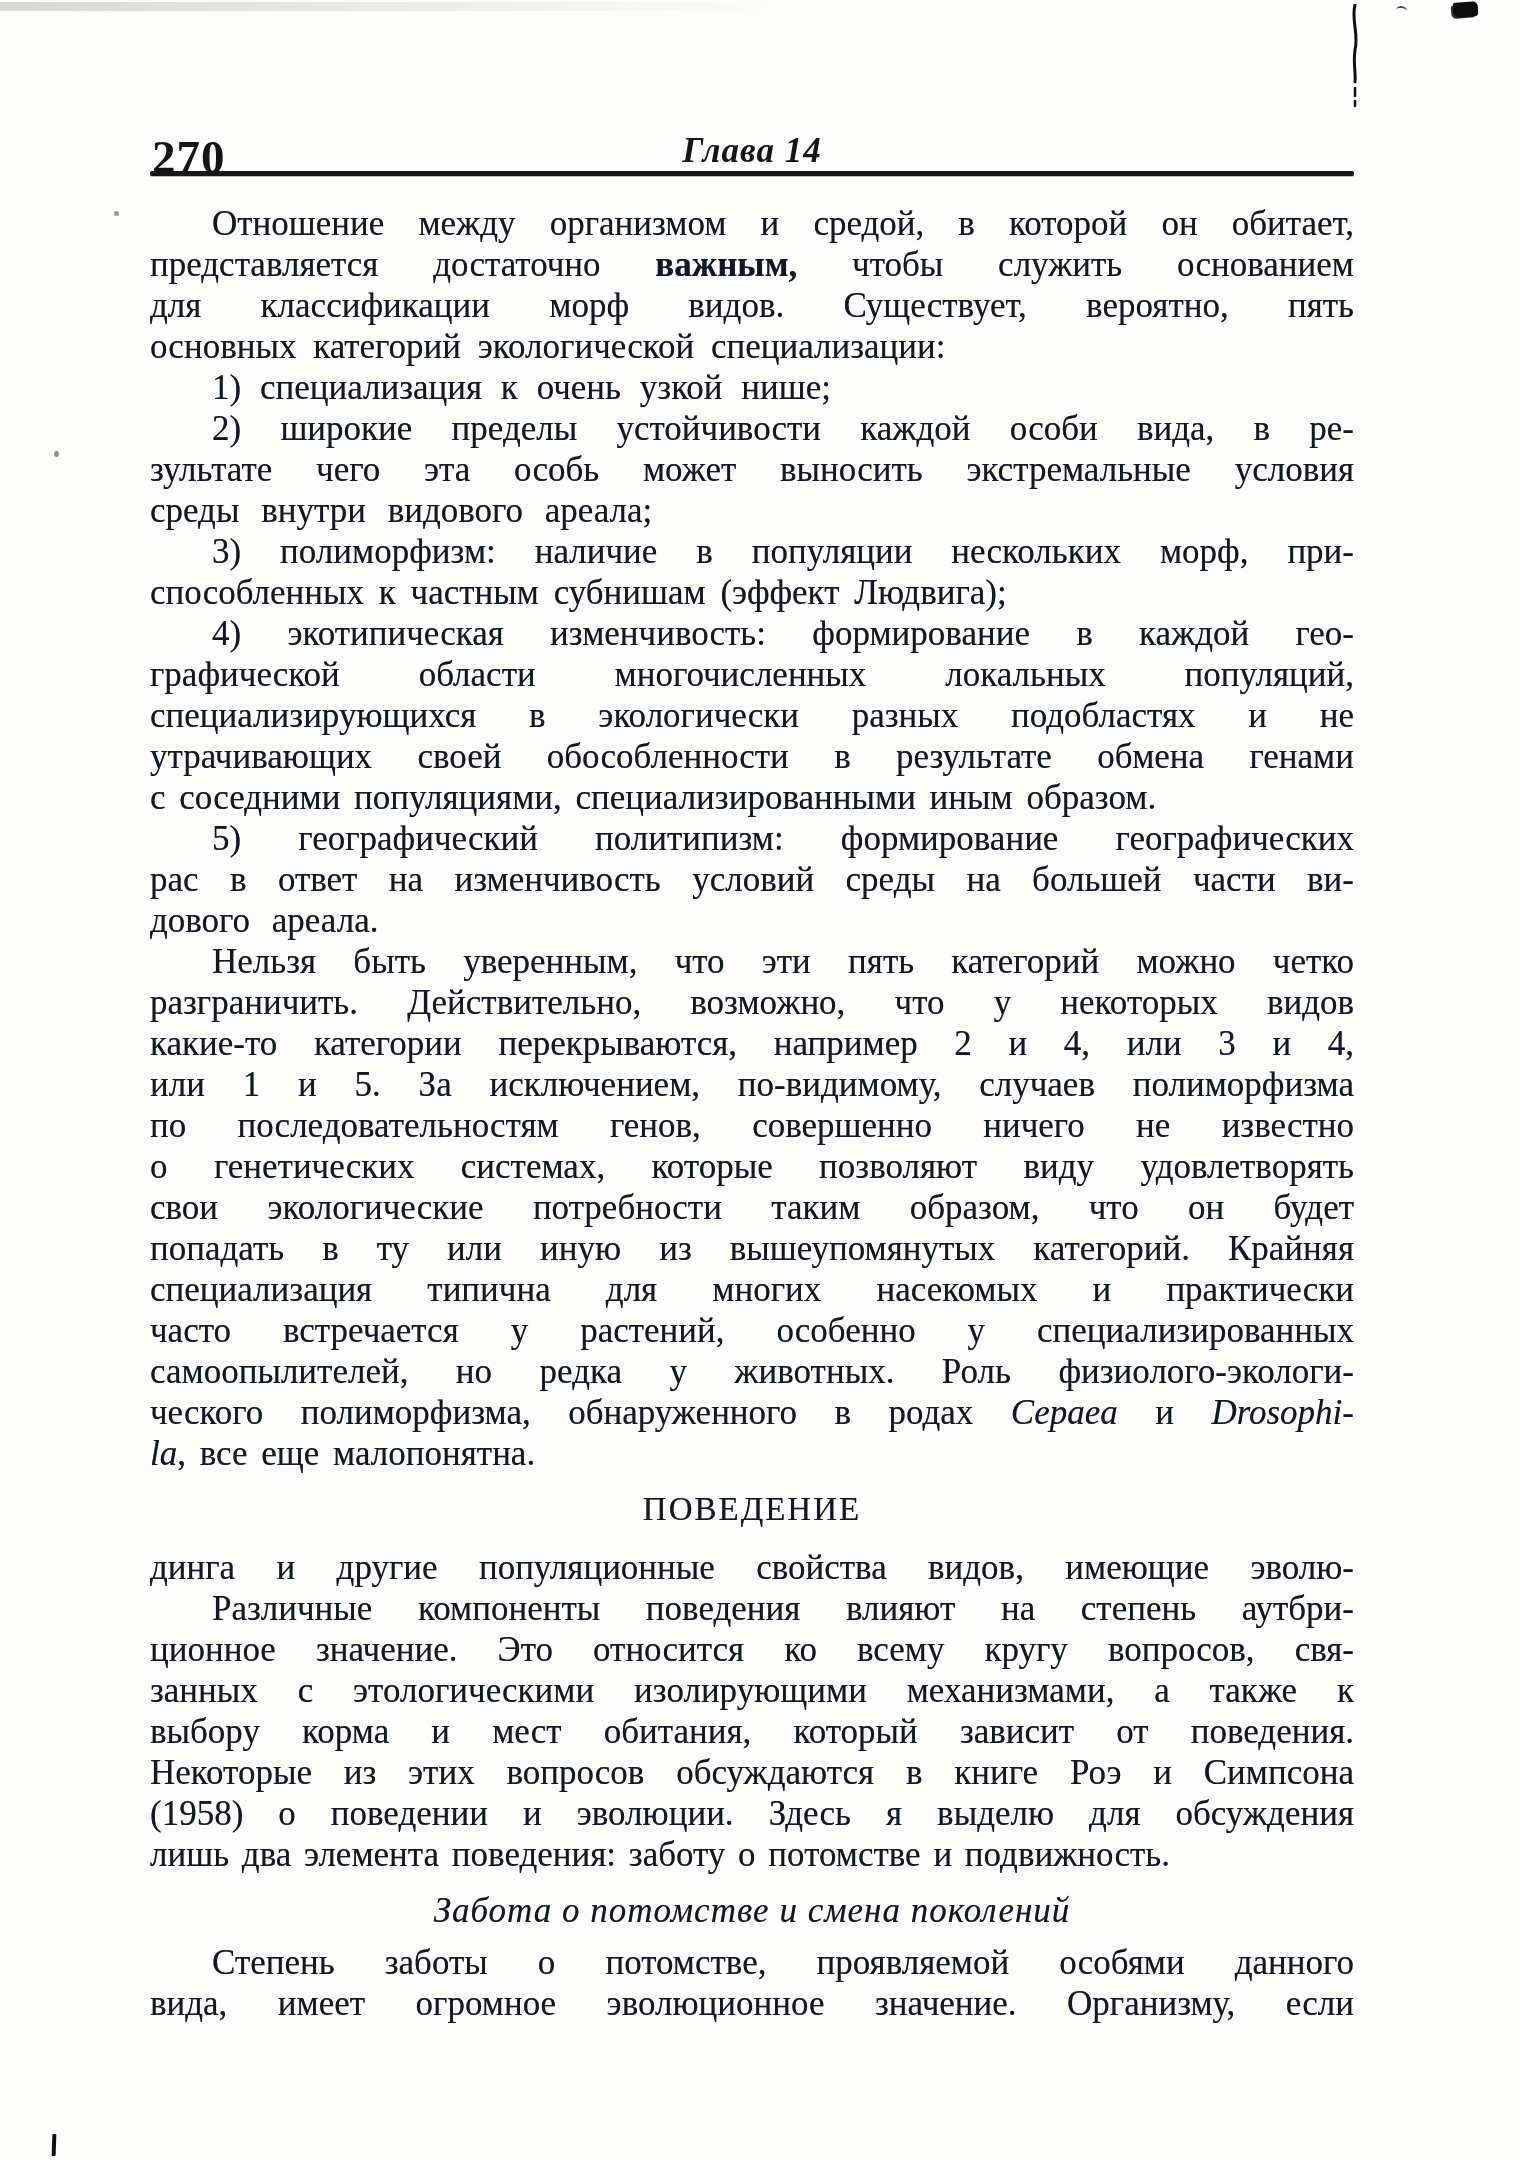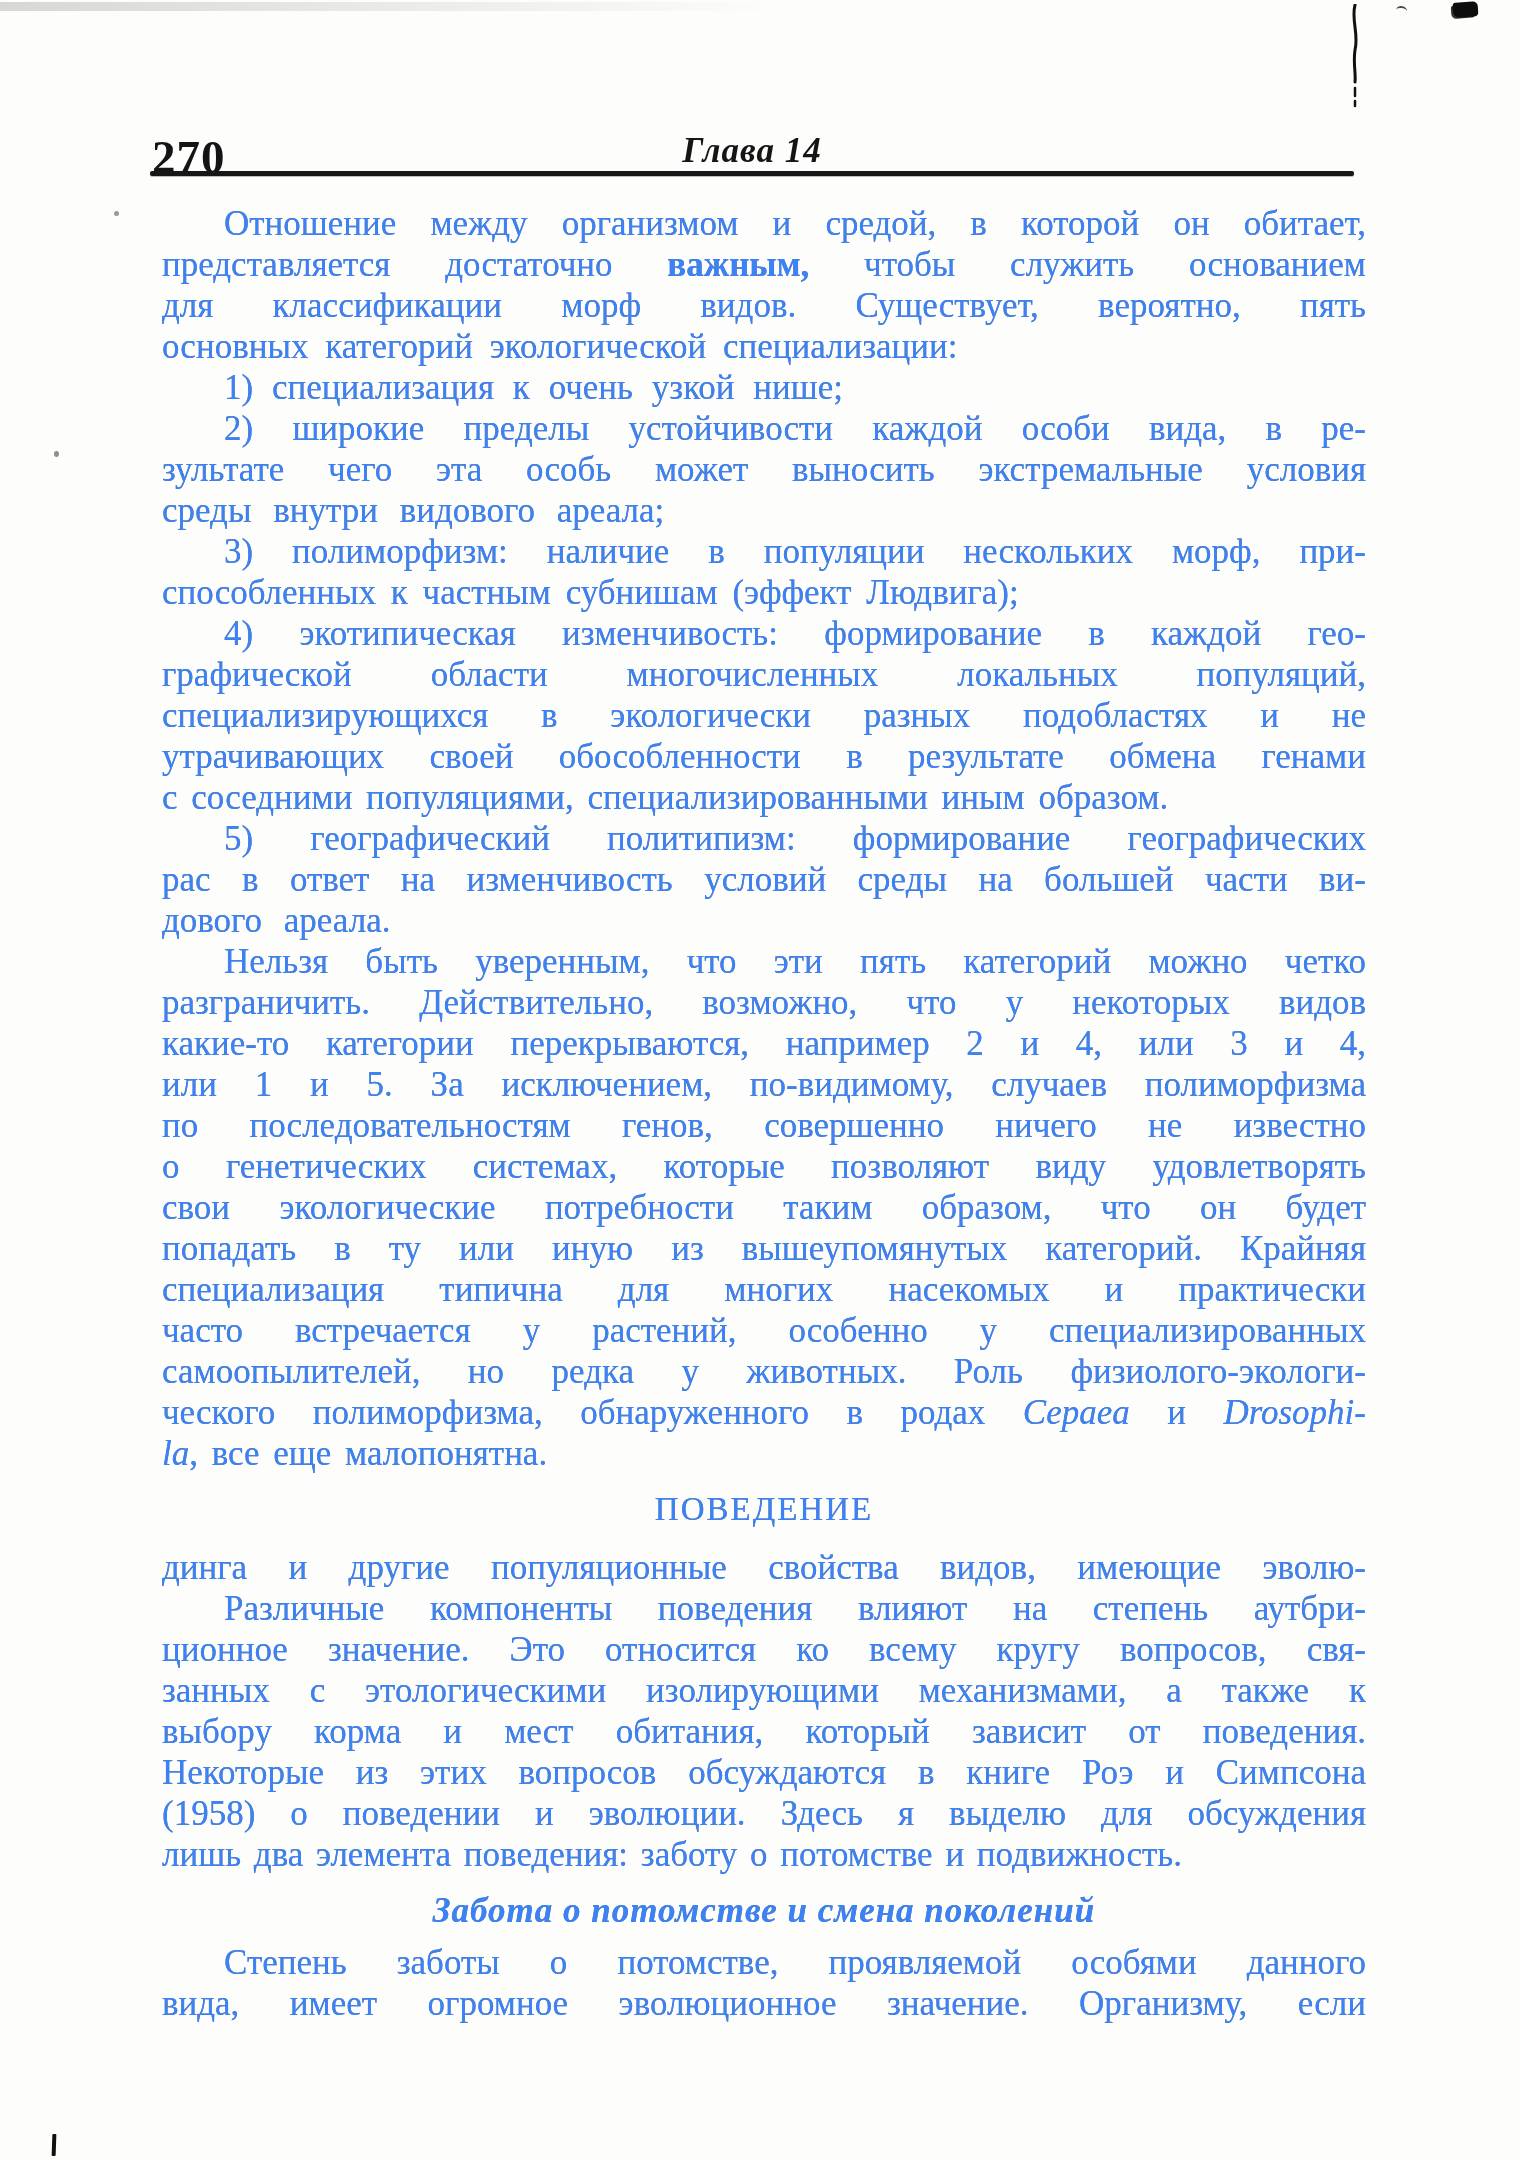--- a/index.html
+++ b/index.html
@@ -18,39 +18,38 @@
     position:absolute;left:0;right:0;top:1px;text-align:center;
     font-size:35px;font-weight:bold;font-style:italic;color:#151515;letter-spacing:1px;
   }
   .header-rule{
     position:absolute;left:150px;top:171px;width:1204px;height:5px;
     background:#171717;border-radius:2px;
     box-shadow:0 1px 0 rgba(0,0,0,.25);
   }
   .text-column{
     position:absolute;left:150px;top:203px;width:1204px;
-    font-size:35px;line-height:41px;color:#3b82f6;
+    font-size:35px;line-height:41px;color:#0f172a;
     text-shadow:0 0 0.5px rgba(10,10,10,.55);
-    margin-left:12px;
   }
   .line{
     text-align:justify;text-align-last:justify;text-justify:inter-word;
     white-space:nowrap;height:41px;
   }
   .line.left{text-align:left;text-align-last:left;white-space:nowrap;}
   .line.indent{padding-left:62px;}
   .it{font-style:italic;}
   .bd{font-weight:bold;}
   .heading{
     height:41px;line-height:41px;text-align:center;text-align-last:center;
     font-size:33px;letter-spacing:2px;margin-top:15px;margin-bottom:17px;
   }
   .subheading{
     height:41px;line-height:41px;text-align:center;text-align-last:center;
-    font-style:italic;font-size:35px;letter-spacing:1px;margin-top:15px;margin-bottom:11px;font-weight:bold;
+    font-style:italic;font-size:35px;letter-spacing:1px;margin-top:15px;margin-bottom:11px;
   }
   
   .smudge-top{
     position:absolute;left:0;top:2px;width:780px;height:9px;
     background:linear-gradient(to right,#d7d7d4,rgba(215,215,212,0));
   }
   .ink-squiggle{position:absolute;left:1348px;top:4px;}
   .corner-curl{
     position:absolute;left:1396px;top:6px;width:11px;height:7px;
     border-top:2px solid #4a4a4a;border-radius:50% 50% 0 0;transform:rotate(8deg);

